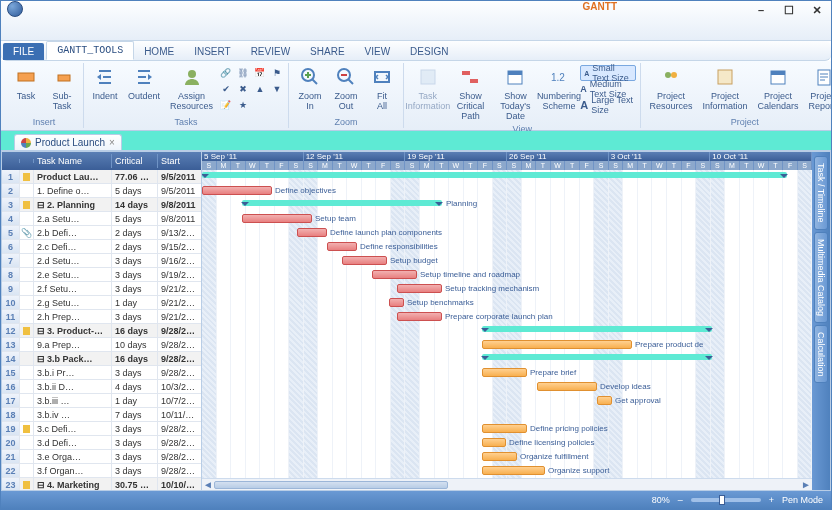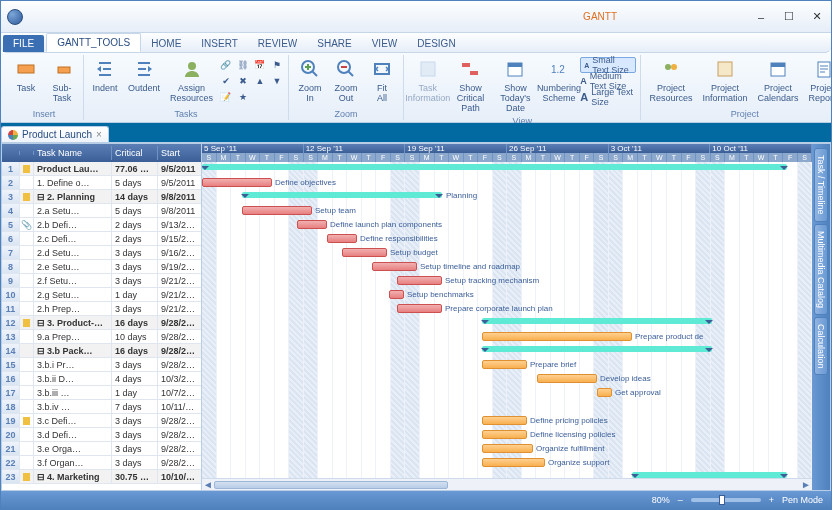--- a/index.html
+++ b/index.html
@@ -1,46 +1,46 @@
 <!DOCTYPE html>
 <html><head>
 <meta charset="utf-8">
 <style>
 * { margin: 0; padding: 0; box-sizing: border-box; font-family: "Segoe UI", Tahoma, sans-serif; }
 body { width: 832px; height: 510px; background: #fff; border: 1px solid #4f81bd; display: flex; flex-direction: column; overflow: hidden; font-size: 10px; }
 
 
-.title-bar { height: 32px; background: linear-gradient(#fdfeff,#e6eef8); display: flex; align-items: center; border-bottom: 1px solid #c5d6e8; }
+.title-bar { height: 40px; background: linear-gradient(#fdfeff,#e6eef8); display: flex; border-bottom: 1px solid #c5d6e8; font-weight: bold; }
 .title-bar .app-icon { width: 16px; height: 16px; margin-left: 6px; border-radius: 50%; background: radial-gradient(circle at 30% 30%,#7ba7d9,#2f5a9a); border:1px solid #2a4d80; }
 .title-bar .caption { margin-left: 6px; font-size: 10px; color:#7a7a7a; }
 .title-bar .spacer { flex:1; }
 .title-bar .ctx-tab { font-size:10px; color:#e07020; margin-right:130px; }
 .win-btn { width: 28px; height: 18px; display:flex; align-items:center; justify-content:center; color:#333; font-size:11px; }
 
 
 .ribbon-tabs { height: 20px; display:flex; align-items:flex-end; padding-left:2px; background:linear-gradient(#fdfeff,#e6eef8); border-bottom:1px solid #c5d6e8;border-radius:6px; }
 .ribbon-tabs .tab { padding:3px 10px; font-size:10px; color:#3b5b8c; cursor:pointer; }
 .ribbon-tabs .tab.file { background:#3b6fb3; color:#fff; border-radius:2px 2px 0 0; margin-right:2px;}
-.ribbon-tabs .tab.active { background:#fff; border:1px solid #c5d6e8; border-bottom:1px solid #fff; border-radius:2px 2px 0 0; color:#2a4d80;}
+.ribbon-tabs .tab.active { background:#fff; border:1px solid #c5d6e8; border-bottom:1px solid #fff; border-radius:2px 2px 0 0; color:#2a4d80;font-family:Liberation Mono, monospace;}
 
 
 .ribbon { height: 70px; background:linear-gradient(#f7fbff,#e6eef8); border-bottom:1px solid #b8cde6; display:flex; padding:2px 4px; gap:0; }
 .rgrp { display:flex; flex-direction:column; border-right:1px solid #cddbed; padding:0 4px; }
 .rgrp .items { flex:1; display:flex; align-items:flex-start; gap:2px; }
 .rgrp .label { text-align:center; font-size:9px; color:#6080b0; padding:1px 0; }
 .rbtn { display:flex; flex-direction:column; align-items:center; justify-content:flex-start; padding:2px 4px; cursor:pointer; border-radius:2px; min-width:34px;}
 .rbtn .ico { width:24px; height:24px; display:flex; align-items:center; justify-content:center; }
 .rbtn .txt { font-size:9px; color:#3b5b8c; text-align:center; line-height:10px; margin-top:2px; }
 .stack { display:flex; flex-direction:column; gap:0px; padding-top:2px; }
 .stack .row { display:flex; align-items:center; gap:3px; font-size:9px; color:#3b5b8c; height:16px; }
 .smallico { width:14px; height:14px; display:inline-flex; align-items:center; justify-content:center; }
 svg { display:block; }
 
 
-.doctabs { height:20px; background:#0369a1; border-bottom:1px solid #b8cde6; display:flex; align-items:flex-end; padding-left:0; }
+.doctabs { height:20px; background:#5eead4; border-bottom:1px solid #b8cde6; display:flex; align-items:flex-end; padding-left:13px; }
 .doctab { background:linear-gradient(#fff,#eef4fb); border:1px solid #b8cde6; border-bottom:none; padding:2px 6px; font-size:10px; color:#2a4d80; display:flex; align-items:center; gap:4px; border-radius:3px 3px 0 0;}
 .doctab .dot{width:10px;height:10px;border-radius:50%;background:conic-gradient(#f0b040 0 25%,#6aa84f 0 50%,#4f81bd 0 75%,#cc4444 0 100%);}
 .doctab .x{font-size:10px;color:#888;}
 
 
 .main { flex:1; display:flex; background:#fff; border:1px solid #b8cde6; margin:0; position:relative; overflow:hidden;}
 .grid { width:200px; border-right:1px solid #b8cde6; display:flex; flex-direction:column; overflow:hidden;}
 .ghead { display:grid; grid-template-columns:18px 14px 78px 46px 44px; background:linear-gradient(#5a7fb5,#3b5e97); color:#fff; font-size:9px; height:18px; align-items:center; }
 .ghead div{padding:2px 3px; border-right:1px solid #7094c6;}
 .gbody { flex:1; overflow:hidden; }
@@ -643,24 +643,24 @@
           </div>
           <div class="bar org" style="top: 212px; left: 335px; width: 60px;">
             <span class="blabel">Develop ideas</span>
           </div>
           <div class="bar org" style="top: 226px; left: 395px; width: 15px;">
             <span class="blabel">Get approval</span>
           </div>
           <div class="bar org" style="top: 254px; left: 280px; width: 45px;">
             <span class="blabel">Define pricing policies</span>
           </div>
-          <div class="bar org" style="top: 268px; left: 280px; width: 45px;">
+          <div class="bar org" style="top: 268px; left: 280px; width: 24px;">
             <span class="blabel">Define licensing policies</span>
           </div>
-          <div class="bar org" style="top: 282px; left: 280px; width: 51px;">
+          <div class="bar org" style="top: 282px; left: 280px; width: 35px;">
             <span class="blabel">Organize fulfillment</span>
           </div>
           <div class="bar org" style="top: 296px; left: 280px; width: 63px;">
             <span class="blabel">Organize support</span>
           </div>
           <div class="bar sum" style="top: 310px; left: 430px; width: 155px;"></div>
         </div>
     </div>
     <div class="gscroll">
       <div class="ar">◄</div>

